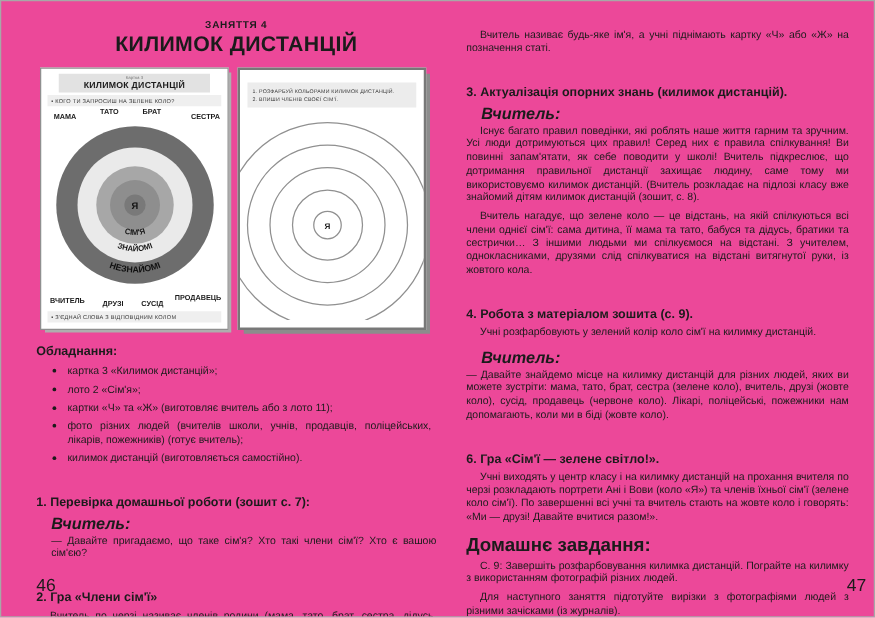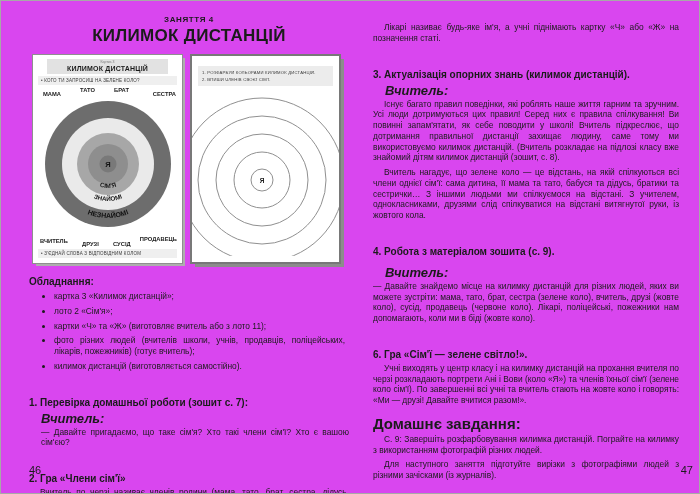--- a/index.html
+++ b/index.html
@@ -1,16 +1,16 @@
 <!DOCTYPE html>
 <html><head>
 <meta charset="utf-8">
 <style>
   html,body{margin:0;padding:0;background:#ffffff;}
-  .canvas{position:relative;width:700px;height:494px;background:#d946ef;
+  .canvas{position:relative;width:700px;height:494px;background:#ec4899;
           border:1px solid #a8a8a8;box-sizing:border-box;overflow:hidden;
           font-family:"Liberation Sans",sans-serif;color:#1b1b1b;}
   .page{position:absolute;top:0;}
   .page-left{left:28px;top:14px;width:320px;}
   .page-right{left:372px;top:20px;width:306px;}
   .lesson-label{text-align:center;font-size:8px;font-weight:bold;letter-spacing:.6px;}
   .title{text-align:center;font-size:17px;font-weight:bold;margin:2px 0 8px;letter-spacing:.3px;}
   .cards{display:flex;gap:7px;margin-left:3px;}
   .card{position:relative;width:151px;height:210px;background:#fff;border:1px solid #8f8f8f;
         box-shadow:3px 3px 0 -1px #aeaeae;box-sizing:border-box;}
@@ -30,21 +30,21 @@
   .equip{margin-top:12px;}
   .equip-h{font-size:10px;font-weight:bold;margin-bottom:2px;}
   .equip-list{margin:0;padding-left:21px;font-size:8.4px;line-height:1.28;text-align:justify;}
   .equip-list li{margin:4px;}
   .sec{margin-top:7px;}
   .sec-h{font-size:10px;font-weight:bold;line-height:1.3;padding-left:15px;text-indent:-15px;margin-bottom:2px;margin-top:24px;}
   .teacher{font-size:13px;font-weight:bold;font-style:italic;padding-left:12px;margin:2px 0 1px;}
   .para{font-size:8.4px;line-height:1.28;text-align:justify;margin:1px 0;}
   .ind{text-indent:11px;}
   .hw-h{font-size:15px;font-weight:bold;margin:9px 0 2px;}
-  .page-num{position:absolute;bottom:17px;font-size:11px;}
+  .page-num{position:absolute;bottom:17px;font-size:14px;}
   .page-num.pn-left{left:28px;}
   .page-num.pn-right{right:6px;}
 </style>
 </head>
 <body>
 
 <div class="canvas">
 
   <section class="page page-left">
     <div class="lesson-label">ЗАНЯТТЯ 4</div>
@@ -128,31 +128,32 @@
       <div class="para" style="padding-left:12px;">— Давайте пригадаємо, що таке сім'я? Хто такі члени сім'ї? Хто є вашою сім'єю?</div>
     </div>
 
     <div class="sec">
       <div class="sec-h">2. Гра «Члени сім'ї»</div>
       <div class="para ind">Вчитель по черзі називає членів родини (мама, тато, брат, сестра, дідусь, бабуся, тітка, дядько), а учні піднімають відповідні зображення з лото 1.</div>
     </div>
   </section>
 
   <section class="page page-right">
-    <div class="para ind">Лікарі називає будь-яке ім'я, а учні піднімають картку «Ч» або «Ж» на позначення статі.</div>
+    <div class="para ind">Вчитель називає будь-яке ім'я, а учні піднімають картку «Ч» або «Ж» на позначення статі.</div>
 
     <div class="sec">
       <div class="sec-h">3. Актуалізація опорних знань (килимок дистанцій).</div>
       <div class="teacher">Вчитель:</div>
       <div class="para ind">Існує багато правил поведінки, які роблять наше життя гарним та зручним. Усі люди дотримуються цих правил! Серед них є правила спілкування! Ви повинні запам'ятати, як себе поводити у школі! Вчитель підкреслює, що дотримання правильної дистанції захищає людину, саме тому ми використовуємо килимок дистанцій. (Вчитель розкладає на підлозі класу вже знайомий дітям килимок дистанцій (зошит, с. 8).</div>
       <div class="para ind" style="margin-top:4px;">Вчитель нагадує, що зелене коло — це відстань, на якій спілкуються всі члени однієї сім'ї: сама дитина, її мама та тато, бабуся та дідусь, братики та сестрички… З іншими людьми ми спілкуємося на відстані. З учителем, однокласниками, друзями слід спілкуватися на відстані витягнутої руки, із жовтого кола.</div>
     </div>
 
     <div class="sec">
       <div class="sec-h">4. Робота з матеріалом зошита (с. 9).</div>
+      <div class="para ind">Учні розфарбовують у зелений колір коло сім'ї на килимку дистанцій.</div>
     </div>
 
     <div class="sec">
       <div class="teacher">Вчитель:</div>
       <div class="para">— Давайте знайдемо місце на килимку дистанцій для різних людей, яких ви можете зустріти: мама, тато, брат, сестра (зелене коло), вчитель, друзі (жовте коло), сусід, продавець (червоне коло). Лікарі, поліцейські, пожежники нам допомагають, коли ми в біді (жовте коло).</div>
     </div>
 
     <div class="sec">
       <div class="sec-h">6. Гра «Сім'ї — зелене світло!».</div>
       <div class="para ind">Учні виходять у центр класу і на килимку дистанцій на прохання вчителя по черзі розкладають портрети Ані і Вови (коло «Я») та членів їхньої сім'ї (зелене коло сім'ї). По завершенні всі учні та вчитель стають на жовте коло і говорять: «Ми — друзі! Давайте вчитися разом!».</div>

